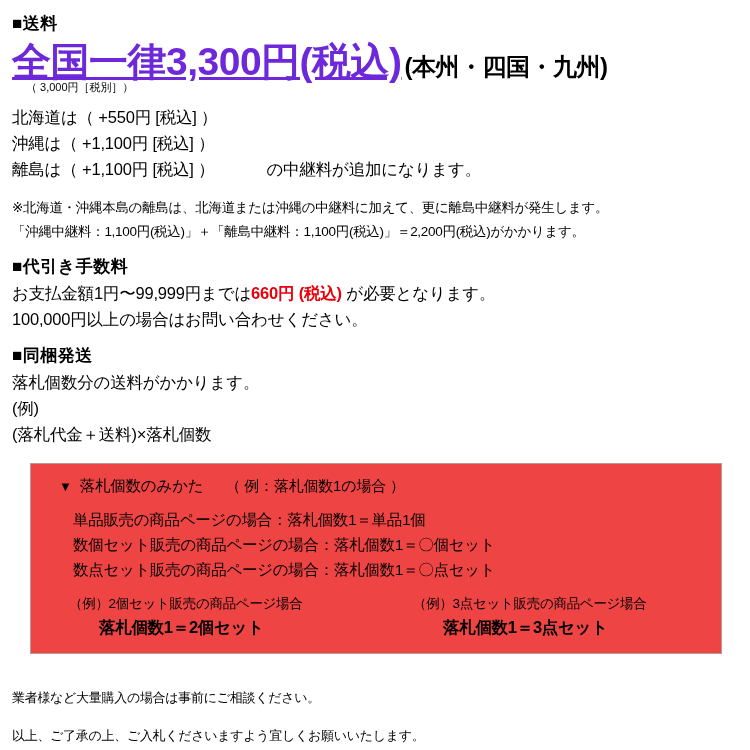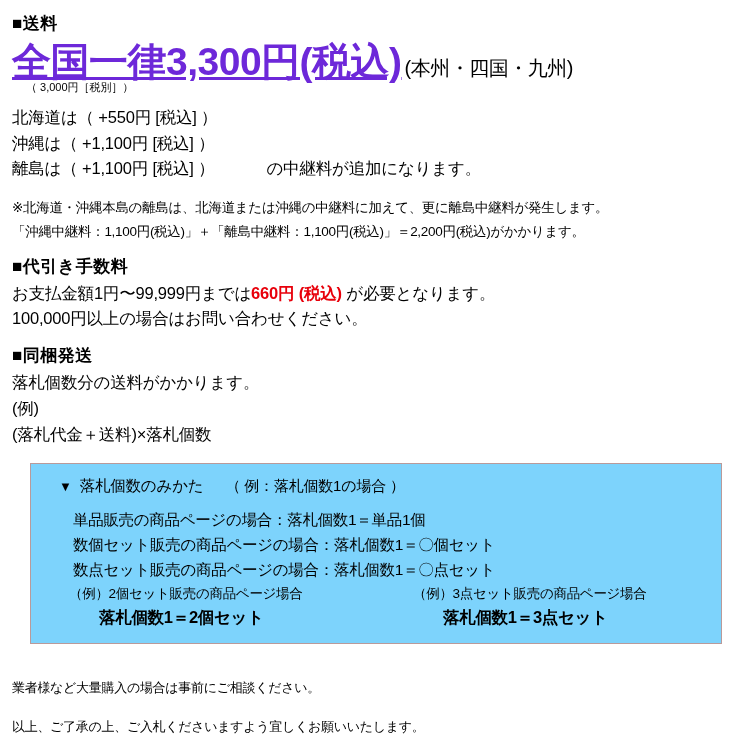--- a/index.html
+++ b/index.html
@@ -34,22 +34,22 @@
   .big-red {
     color: #6d28d9;
     font-weight: bold;
     font-size: 39px;
     letter-spacing: -0.5px;
     line-height: 1.05;
     text-decoration: underline;
   }
   .big-black {
     color: #000;
-    font-size: 20px;
-    font-weight: normal;
+    font-size: 24px;
+    font-weight: bold;
     letter-spacing: -0.5px;
     padding-left: 3px;
   }
   .tax-ex {
     font-size: 11px;
     color: #000;
     letter-spacing: 0px;
     margin-left: 14px;
     margin-top: -3px;
     margin-bottom: 2px;
@@ -88,21 +88,21 @@
     font-weight: bold;
   }
   .gap-8 { height: 8px; }
   .gap-14 { height: 14px; }
   .gap-16 { height: 16px; }
   .gap-4 { height: 4px; }
 
   
   .howto-box {
     border: 1px solid #b99a9a;
-    background: #7dd3fc;
+    background: #ef4444;
     margin: 0 16px 0 18px;
     padding: 12px 10px 14px 10px;
     position: relative;
   }
   .howto-title {
     font-size: 15.5px;
     font-weight: normal;
     color: #000;
     letter-spacing: -0.2px;
     padding-left: 18px;
@@ -119,21 +119,21 @@
   }
   .howto-line {
     font-size: 15.5px;
     line-height: 1.62;
     letter-spacing: -0.3px;
     padding-left: 32px;
   }
   .howto-examples {
     display: flex;
     padding-left: 28px;
-    margin-top: 3px;
+    margin-top: 12px;
     font-size: 13.5px;
     letter-spacing: -0.3px;
     gap: 46px;
   }
   .howto-examples .col {
     width: 50%;
   }
   .howto-examples .col .strong {
     font-size: 16.5px;
     font-weight: bold;

